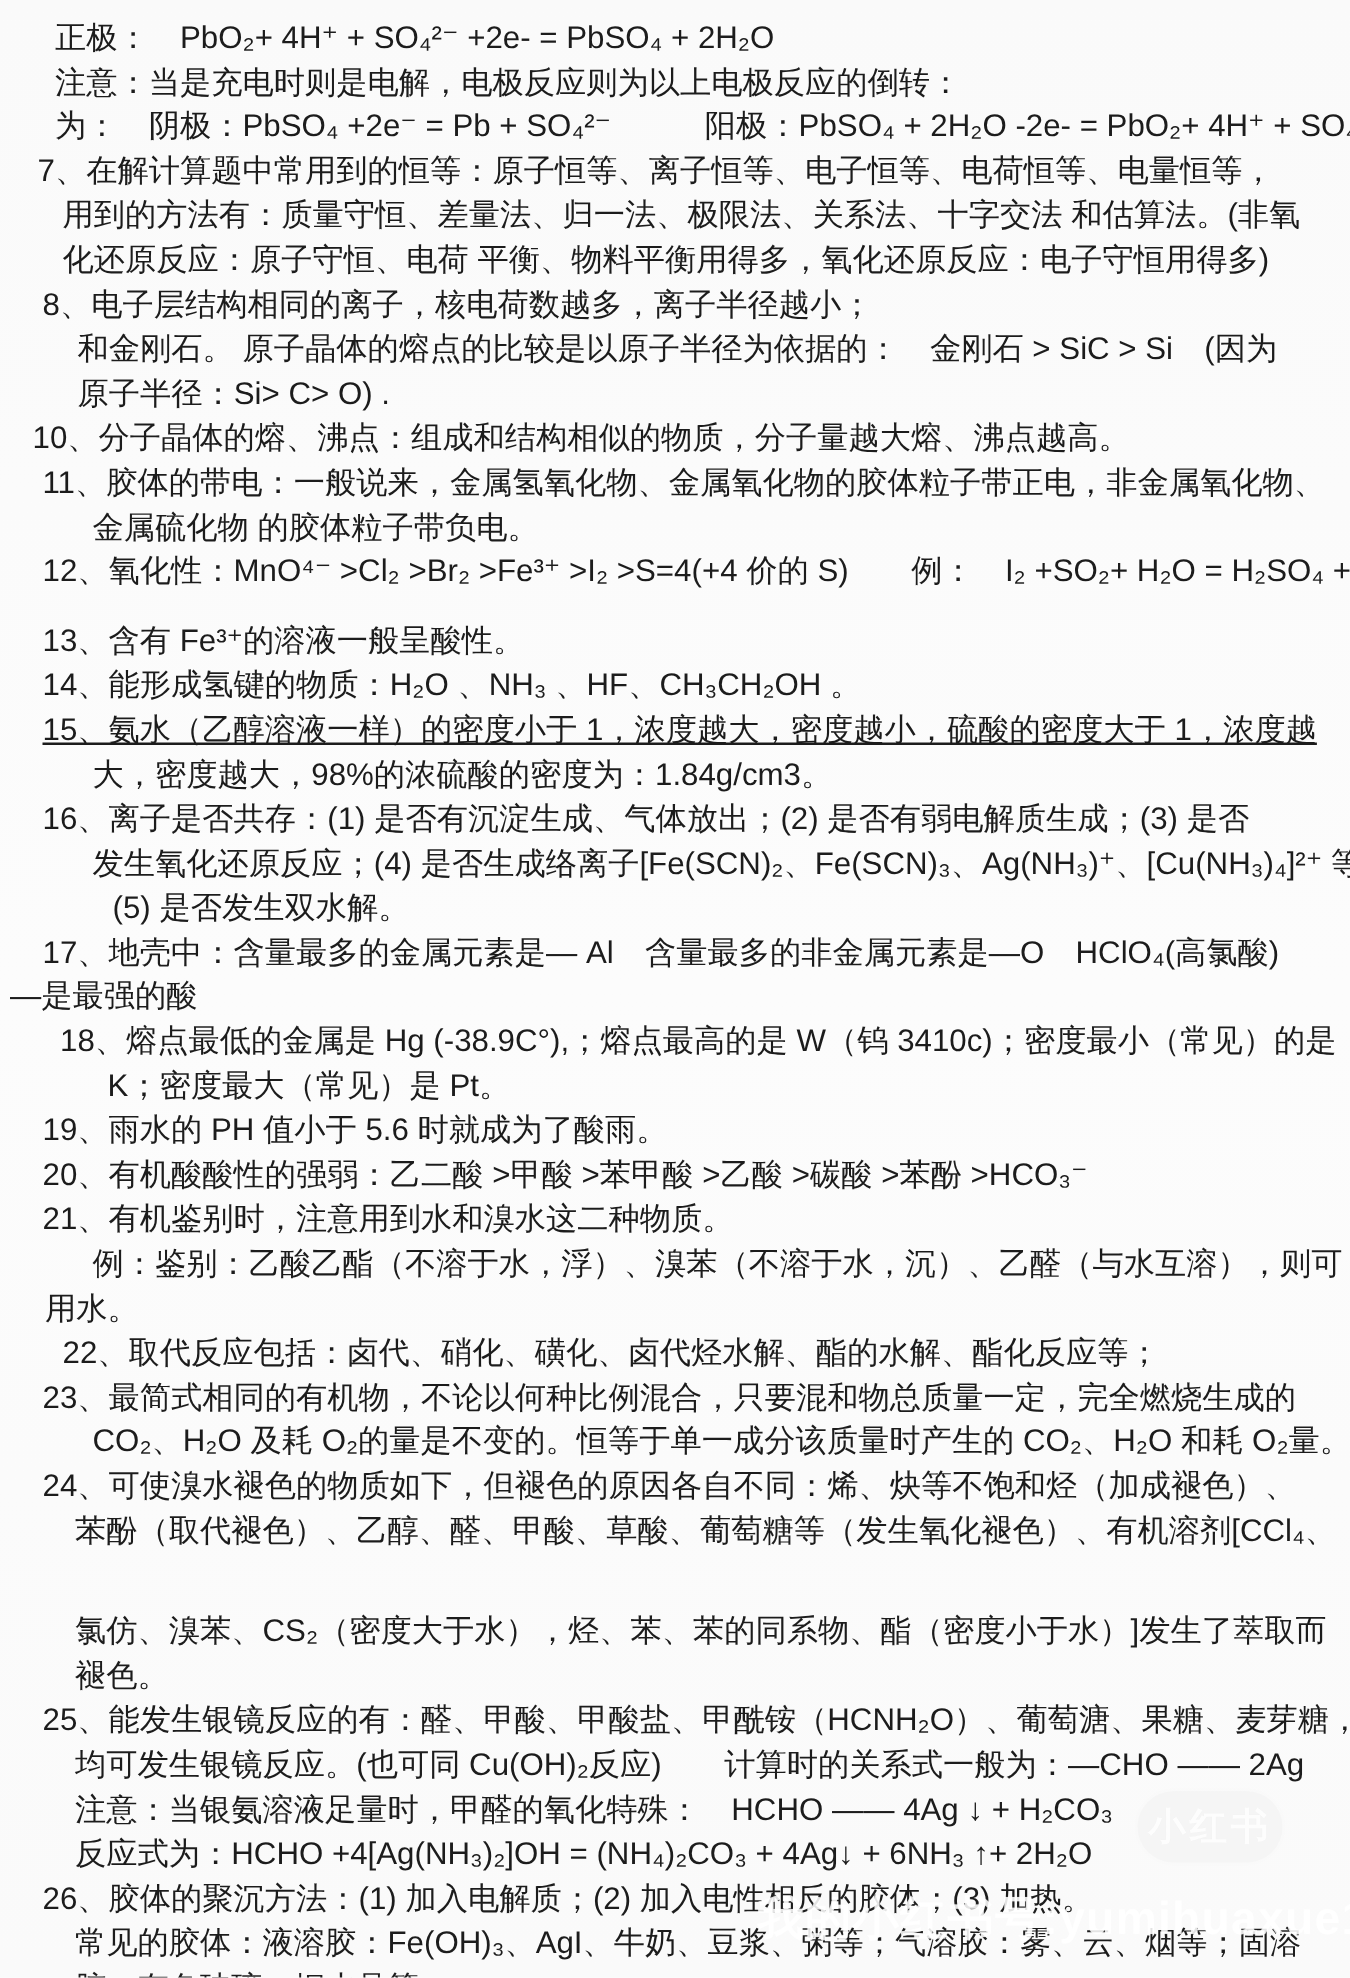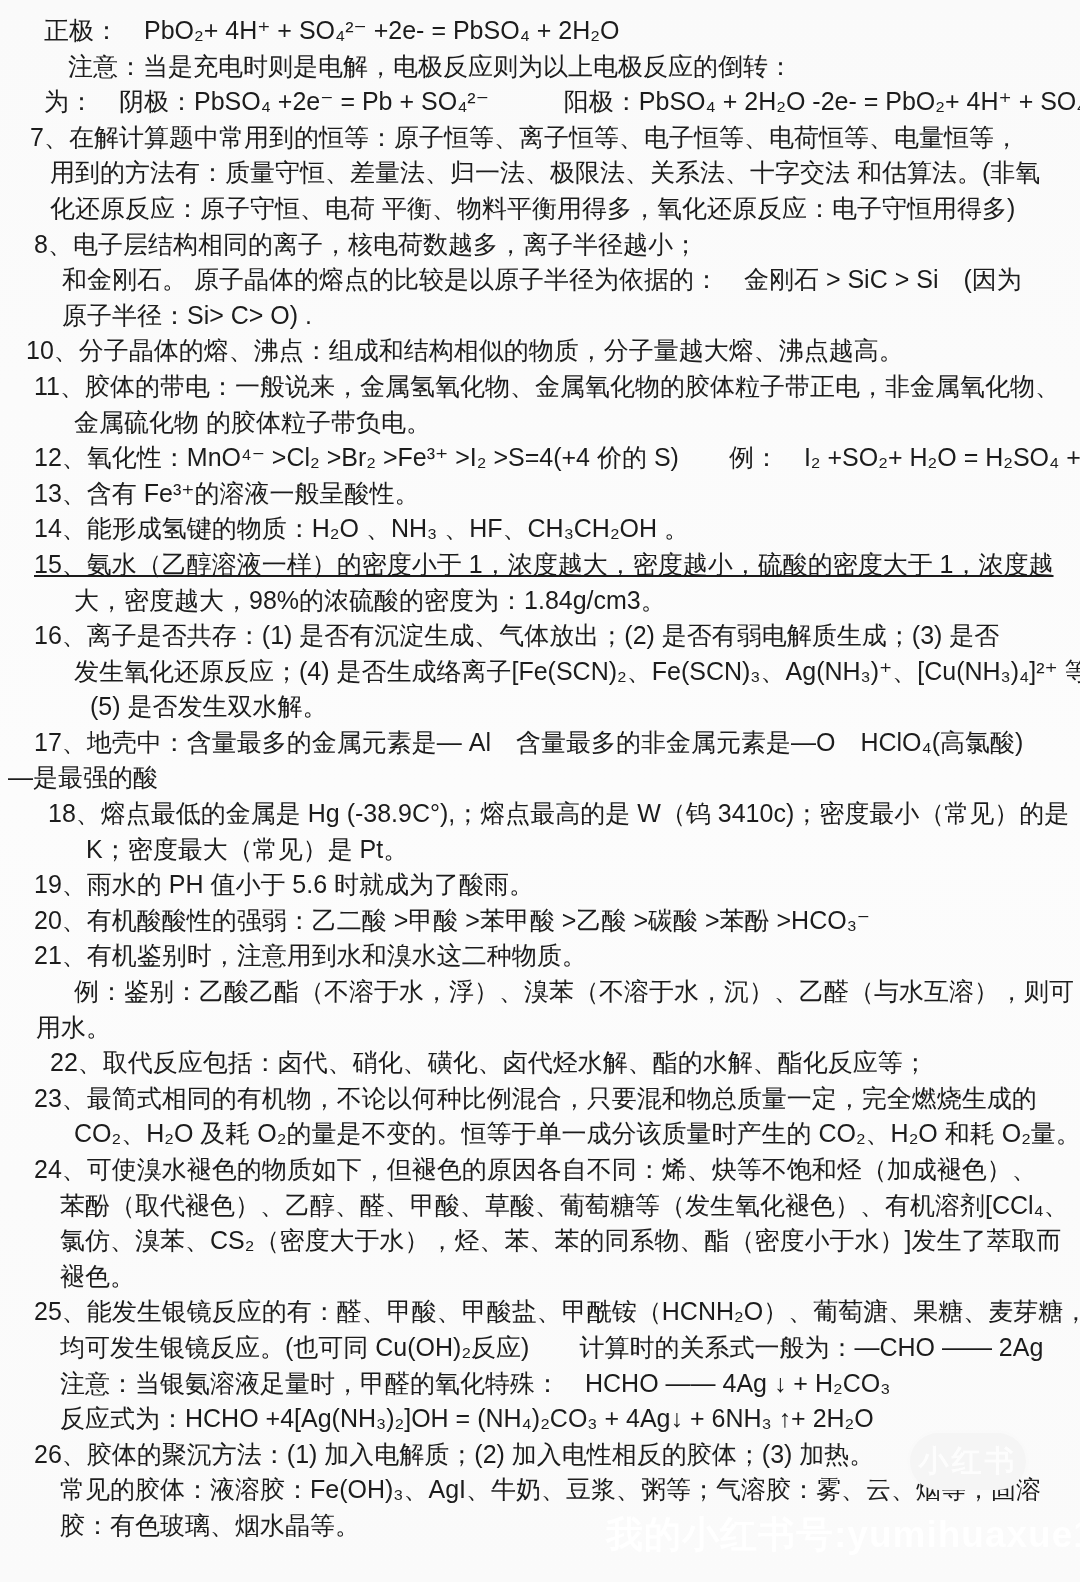--- a/index.html
+++ b/index.html
@@ -69,54 +69,54 @@
     z-index: 6;
     text-shadow: 0 0 1px rgba(255,255,255,0.4);
   }
 </style>
 </head>
 <body style="background: rgb(251, 251, 251); color: rgb(28, 28, 28);">
 
 <div class="page">
   <div class="lines" id="lines">
       <div class="line" style="padding-left: 44px;">正极：　PbO₂+ 4H⁺ + SO₄²⁻ +2e- = PbSO₄ + 2H₂O</div>
-      <div class="line" style="padding-left: 68px;">注意：当是充电时则是电解，电极反应则为以上电极反应的倒转：</div>
+      <div class="line" style="padding-left: 44px;">注意：当是充电时则是电解，电极反应则为以上电极反应的倒转：</div>
       <div class="line" style="padding-left: 44px;">为：　阴极：PbSO₄ +2e⁻ = Pb + SO₄²⁻　　　阳极：PbSO₄ + 2H₂O -2e- = PbO₂+ 4H⁺ + SO₄²⁻</div>
       <div class="line" style="padding-left: 30px;">7、在解计算题中常用到的恒等：原子恒等、离子恒等、电子恒等、电荷恒等、电量恒等，</div>
       <div class="line" style="padding-left: 50px;">用到的方法有：质量守恒、差量法、归一法、极限法、关系法、十字交法 和估算法。(非氧</div>
       <div class="line" style="padding-left: 50px;">化还原反应：原子守恒、电荷 平衡、物料平衡用得多，氧化还原反应：电子守恒用得多)</div>
       <div class="line" style="padding-left: 34px;">8、电子层结构相同的离子，核电荷数越多，离子半径越小；</div>
       <div class="line" style="padding-left: 62px;">和金刚石。 原子晶体的熔点的比较是以原子半径为依据的：　金刚石 &gt; SiC &gt; Si　(因为</div>
       <div class="line" style="padding-left: 62px;">原子半径：Si&gt; C&gt; O) .</div>
       <div class="line" style="padding-left: 26px;">10、分子晶体的熔、沸点：组成和结构相似的物质，分子量越大熔、沸点越高。</div>
       <div class="line" style="padding-left: 34px;">11、胶体的带电：一般说来，金属氢氧化物、金属氧化物的胶体粒子带正电，非金属氧化物、</div>
       <div class="line" style="padding-left: 74px;">金属硫化物 的胶体粒子带负电。</div>
       <div class="line" style="padding-left: 34px;">12、氧化性：MnO⁴⁻ &gt;Cl₂ &gt;Br₂ &gt;Fe³⁺ &gt;I₂ &gt;S=4(+4 价的 S)　　例：　I₂ +SO₂+ H₂O = H₂SO₄ + 2HI</div>
-      <div class="line" style="padding-left: 34px;">13、含有 Fe³⁺的溶液一般呈酸性。</div>
+      <div class="line" style="padding-left: 34px; margin-top: 20px;">13、含有 Fe³⁺的溶液一般呈酸性。</div>
       <div class="line" style="padding-left: 34px;">14、能形成氢键的物质：H₂O 、NH₃ 、HF、CH₃CH₂OH 。</div>
       <div class="line" style="padding-left: 34px; text-decoration: underline;">15、氨水（乙醇溶液一样）的密度小于 1，浓度越大，密度越小，硫酸的密度大于 1，浓度越</div>
       <div class="line" style="padding-left: 74px;">大，密度越大，98%的浓硫酸的密度为：1.84g/cm3。</div>
       <div class="line" style="padding-left: 34px;">16、离子是否共存：(1) 是否有沉淀生成、气体放出；(2) 是否有弱电解质生成；(3) 是否</div>
       <div class="line" style="padding-left: 74px;">发生氧化还原反应；(4) 是否生成络离子[Fe(SCN)₂、Fe(SCN)₃、Ag(NH₃)⁺、[Cu(NH₃)₄]²⁺ 等]；</div>
       <div class="line" style="padding-left: 90px;">(5) 是否发生双水解。</div>
       <div class="line" style="padding-left: 34px;">17、地壳中：含量最多的金属元素是— Al　含量最多的非金属元素是—O　HClO₄(高氯酸)</div>
       <div class="line" style="padding-left: 8px;">—是最强的酸</div>
       <div class="line" style="padding-left: 48px;">18、熔点最低的金属是 Hg (-38.9C°),；熔点最高的是 W（钨 3410c)；密度最小（常见）的是</div>
       <div class="line" style="padding-left: 86px;">K；密度最大（常见）是 Pt。</div>
       <div class="line" style="padding-left: 34px;">19、雨水的 PH 值小于 5.6 时就成为了酸雨。</div>
       <div class="line" style="padding-left: 34px;">20、有机酸酸性的强弱：乙二酸 &gt;甲酸 &gt;苯甲酸 &gt;乙酸 &gt;碳酸 &gt;苯酚 &gt;HCO₃⁻</div>
       <div class="line" style="padding-left: 34px;">21、有机鉴别时，注意用到水和溴水这二种物质。</div>
       <div class="line" style="padding-left: 74px;">例：鉴别：乙酸乙酯（不溶于水，浮）、溴苯（不溶于水，沉）、乙醛（与水互溶），则可</div>
       <div class="line" style="padding-left: 36px;">用水。</div>
       <div class="line" style="padding-left: 34px; margin-left: 16px;">22、取代反应包括：卤代、硝化、磺化、卤代烃水解、酯的水解、酯化反应等；</div>
       <div class="line" style="padding-left: 34px;">23、最简式相同的有机物，不论以何种比例混合，只要混和物总质量一定，完全燃烧生成的</div>
       <div class="line" style="padding-left: 74px;">CO₂、H₂O 及耗 O₂的量是不变的。恒等于单一成分该质量时产生的 CO₂、H₂O 和耗 O₂量。</div>
       <div class="line" style="padding-left: 34px;">24、可使溴水褪色的物质如下，但褪色的原因各自不同：烯、炔等不饱和烃（加成褪色）、</div>
       <div class="line" style="padding-left: 60px;">苯酚（取代褪色）、乙醇、醛、甲酸、草酸、葡萄糖等（发生氧化褪色）、有机溶剂[CCl₄、</div>
-      <div class="line" style="padding-left: 60px;">氯仿、溴苯、CS₂（密度大于水），烃、苯、苯的同系物、酯（密度小于水）]发生了萃取而</div>
+      <div class="line" style="padding-left: 60px; margin-top: 45px;">氯仿、溴苯、CS₂（密度大于水），烃、苯、苯的同系物、酯（密度小于水）]发生了萃取而</div>
       <div class="line" style="padding-left: 60px;">褪色。</div>
       <div class="line" style="padding-left: 34px;">25、能发生银镜反应的有：醛、甲酸、甲酸盐、甲酰铵（HCNH₂O）、葡萄溏、果糖、麦芽糖，</div>
       <div class="line" style="padding-left: 60px;">均可发生银镜反应。(也可同 Cu(OH)₂反应)　　计算时的关系式一般为：—CHO —— 2Ag</div>
       <div class="line" style="padding-left: 60px;">注意：当银氨溶液足量时，甲醛的氧化特殊：　HCHO —— 4Ag ↓ + H₂CO₃</div>
       <div class="line" style="padding-left: 60px;">反应式为：HCHO +4[Ag(NH₃)₂]OH = (NH₄)₂CO₃ + 4Ag↓ + 6NH₃ ↑+ 2H₂O</div>
       <div class="line" style="padding-left: 34px;">26、胶体的聚沉方法：(1) 加入电解质；(2) 加入电性相反的胶体；(3) 加热。</div>
       <div class="line" style="padding-left: 60px;">常见的胶体：液溶胶：Fe(OH)₃、AgI、牛奶、豆浆、粥等；气溶胶：雾、云、烟等；固溶</div>
       <div class="line" style="padding-left: 60px;">胶：有色玻璃、烟水晶等。</div>
     </div>
 

